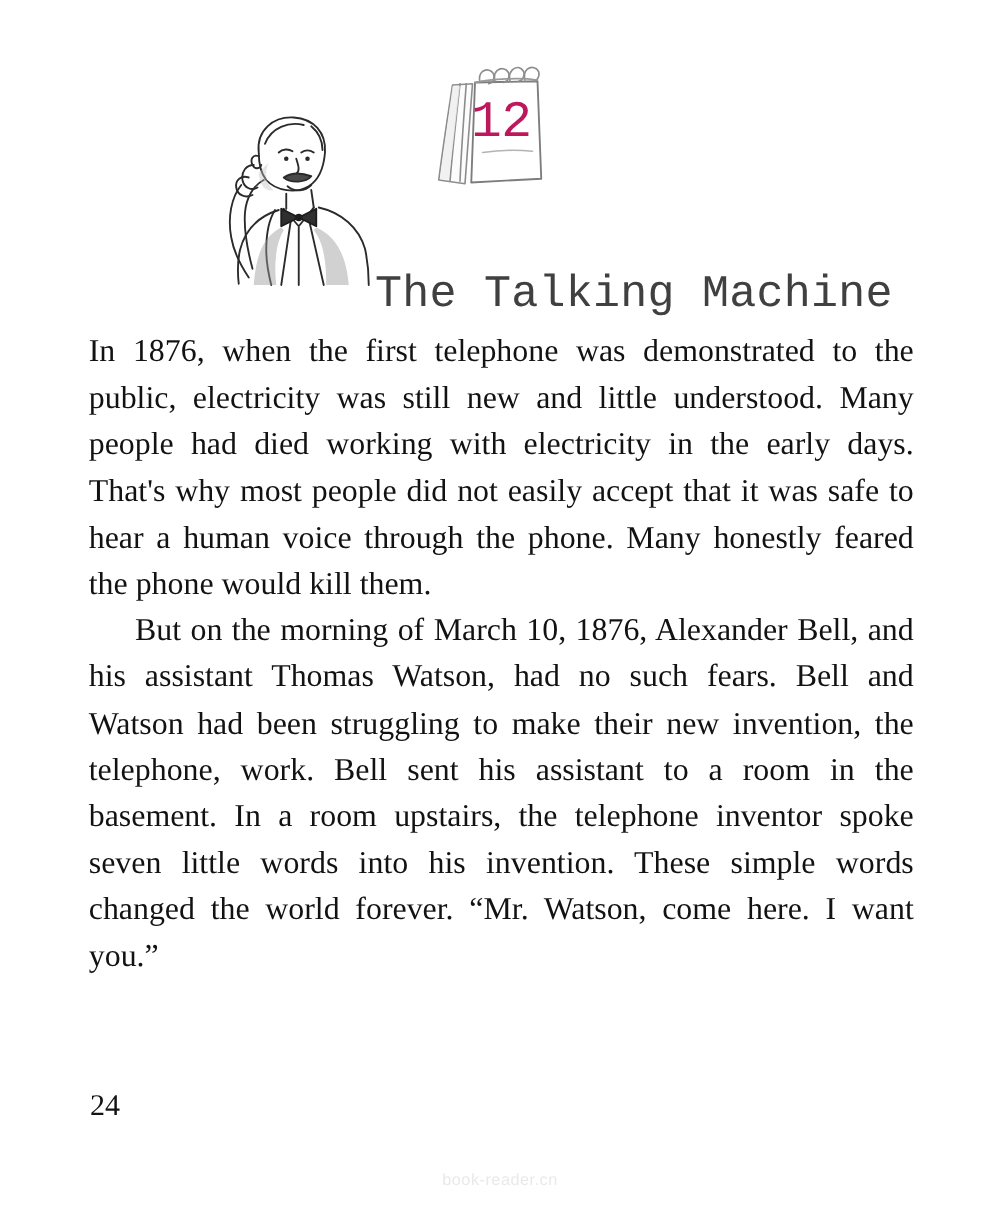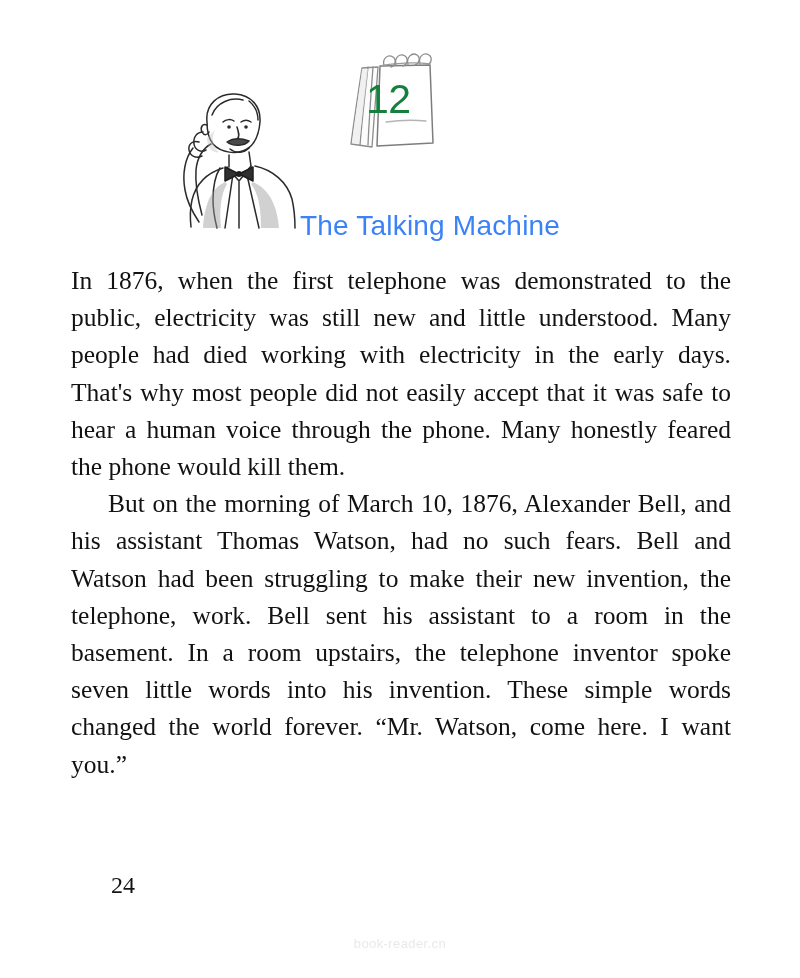--- a/index.html
+++ b/index.html
@@ -45,36 +45,36 @@
     top: 12px;
     width: 124px;
     height: 110px;
   }
 
   .chapter-number {
     position: absolute;
     left: 366px;
     top: 40px;
     width: 70px;
-    text-align: left;
-    font-family: Liberation Sans, sans-serif;
+    text-align: center;
+    font-family: Liberation Mono, monospace;
     font-size: 41px;
     font-weight: 400;
-    color: #15803d;
+    color: #be185d;
     letter-spacing: -0.5px;
   }
 
   .chapter-title {
     position: absolute;
     left: 300px;
     top: 155px;
-    font-family: Liberation Sans, sans-serif;
-    font-size: 28px;
+    font-family: Liberation Mono, monospace;
+    font-size: 36px;
     font-weight: 400;
-    color: #3b82f6;
+    color: #404040;
     letter-spacing: 0.2px;
     white-space: nowrap;
   }
 
   
   .body-copy {
     position: absolute;
     left: 71px;
     top: 262px;
     width: 660px;
@@ -100,21 +100,20 @@
     vertical-align: baseline;
   }
 
   
   .page-number {
     position: absolute;
     left: 72px;
     top: 872px;
     font-size: 24px;
     color: #141414;
-    margin-left: 39px;
   }
 
   .watermark {
     position: absolute;
     left: 0;
     top: 936px;
     width: 800px;
     text-align: center;
     font-family: "Liberation Sans", "DejaVu Sans", sans-serif;
     font-size: 13px;

